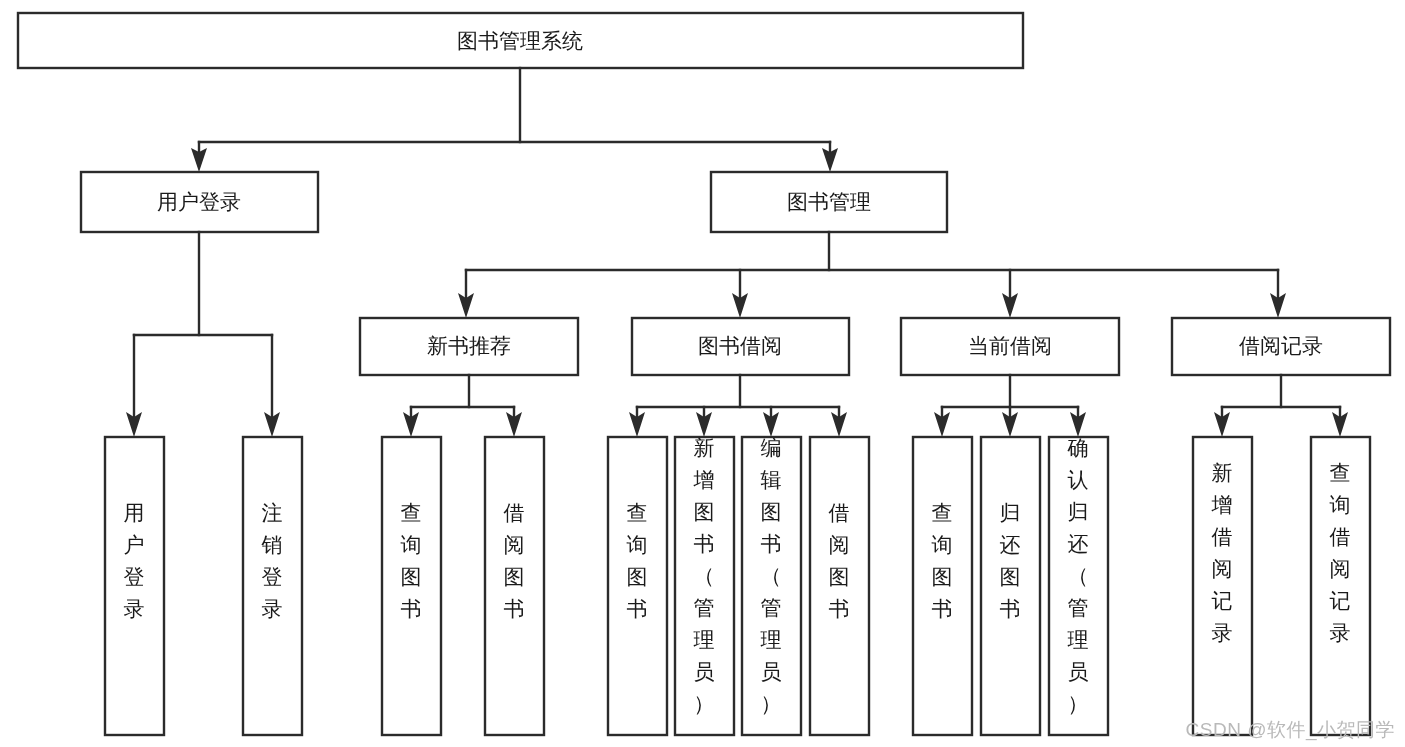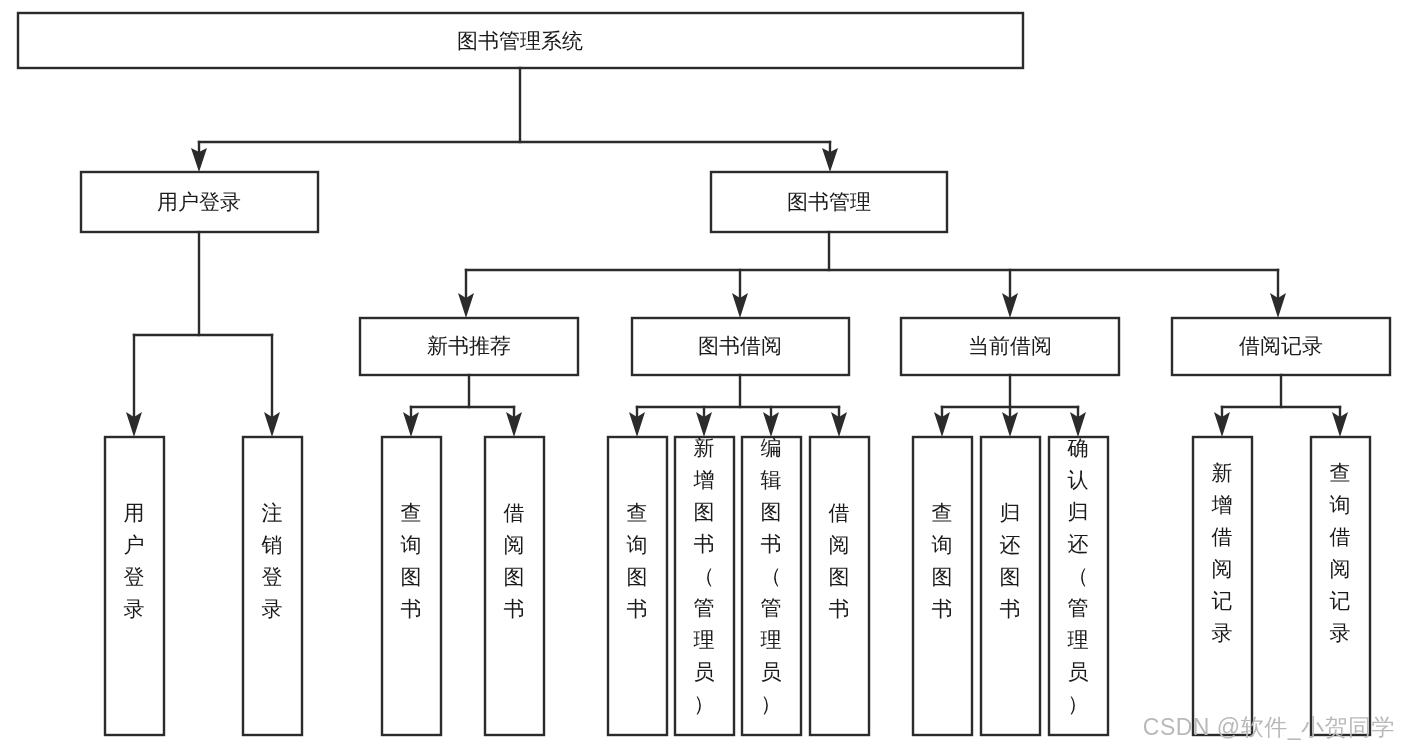--- a/index.html
+++ b/index.html
@@ -31,21 +31,21 @@
     fill:#1a1a1a;
     font-family:"Liberation Sans","DejaVu Sans",sans-serif;
     font-size:21px;
     text-anchor:middle;
   }
   .watermark{
     position:absolute;
     right:10px;
     bottom:4px;
     font-family:"Liberation Sans","DejaVu Sans",sans-serif;
-    font-size:23px;
+    font-size:19px;
     color:#b9b9b9;
     white-space:nowrap;
     letter-spacing:0.5px;
     margin-top:23px;
   }
 </style>
 </head>
 <body>
 
 <svg id="diagram" viewBox="0 0 1405 747">

